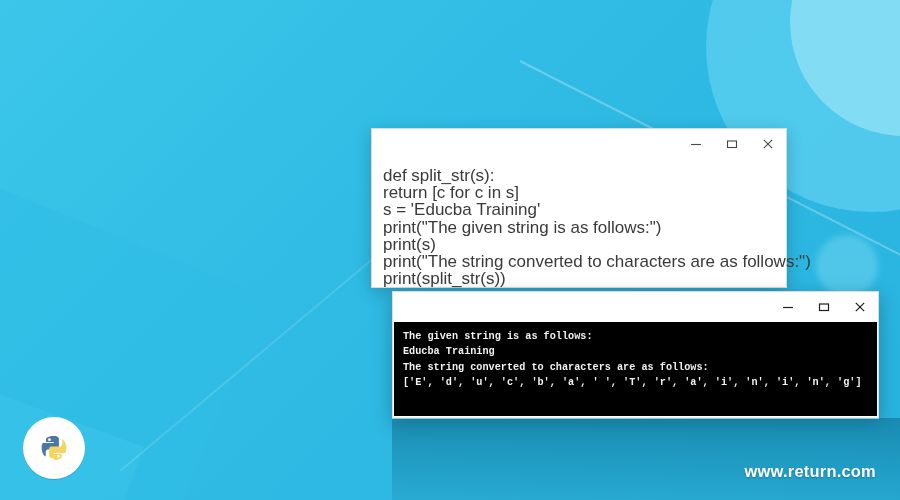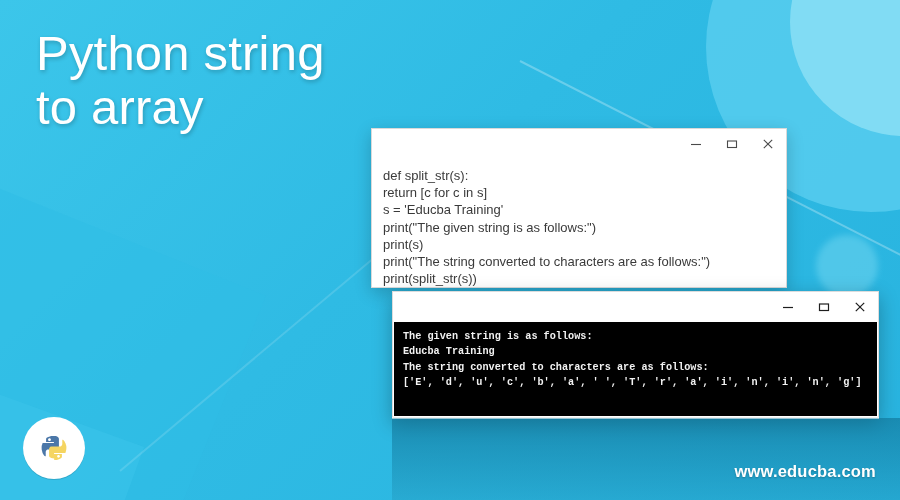--- a/index.html
+++ b/index.html
@@ -156,21 +156,21 @@
     height: 28px;
     display: flex;
     align-items: center;
     justify-content: center;
   }
   .win-btn svg { display: block; }
   #code-area {
     padding: 8px 10px 0 11px;
     color: #3a3a3a;
     font-family: "Liberation Sans", sans-serif;
-    font-size: 13px;
+    font-size: 17px;
     line-height: 17.2px;
     white-space: pre;
   }
 
   
   #console-window {
     position: absolute;
     left: 392px;
     top: 291px;
     width: 487px;
@@ -223,22 +223,20 @@
 
   <div class="bg-base"></div>
   <div class="circle-outer"></div>
   <div class="circle-inner"></div>
   <div class="diag-panel"></div>
   <div class="diag-panel-2"></div>
   <div class="diag-streak"></div>
   <div class="diag-streak-2"></div>
   <div class="circle-soft"></div>
 
-  <div id="headline">Python string
-to array</div>
 
   <div id="editor-window">
     <div class="titlebar">
       <div class="win-btn">
         <svg width="14" height="14" viewBox="0 0 14 14">
             <line x1="2" y1="7.5" x2="12" y2="7.5" stroke="#4a4a4a" stroke-width="1.1"></line>
           </svg>
       </div>
       <div class="win-btn">
         <svg width="14" height="14" viewBox="0 0 14 14">
@@ -298,15 +296,15 @@
       </defs>
       <circle cx="36" cy="37" r="31" fill="rgba(0,0,0,.13)"></circle>
       <circle cx="36" cy="36" r="31" fill="#ffffff"></circle>
       <g clip-path="url(#cc)" transform="translate(36,36) scale(0.40) translate(-36,-36)">
         <path d="M35.5 6c-7.5 0-13.9 1.3-13.9 1.3-4.6.8-5.4 2.5-5.4 5.6v8.2h19.6v2.5H8.4s-6.6-.8-8.4 8.4c-1.8 9.2 0 16.9 0 16.9s1.3 7.6 8.4 7.6h6.9v-9.9s-.4-7.1 6.8-7.1h19.4s6.8.1 6.8-6.6V13.5s1-7.5-12.8-7.5zM24.7 11.6c2 0 3.5 1.6 3.5 3.5s-1.6 3.5-3.5 3.5-3.5-1.6-3.5-3.5 1.6-3.5 3.5-3.5z" fill="#4b77a8"></path>
         <path d="M36.5 66c7.5 0 13.9-1.3 13.9-1.3 4.6-.8 5.4-2.5 5.4-5.6v-8.2H36.2v-2.5h27.4s6.6.8 8.4-8.4c1.8-9.2 0-16.9 0-16.9s-1.3-7.6-8.4-7.6h-6.9v9.9s.4 7.1-6.8 7.1H30.5s-6.8-.1-6.8 6.6v15.4s-1 7.5 12.8 7.5zM47.3 60.4c-2 0-3.5-1.6-3.5-3.5s1.6-3.5 3.5-3.5 3.5 1.6 3.5 3.5-1.6 3.5-3.5 3.5z" fill="#f5d561"></path>
       </g>
     </svg>
   </div>
 
-  <div id="site-url">www.educba.com</div>
+  <div id="site-url">www.return.com</div>
 
 </div>
 
 </body></html>

